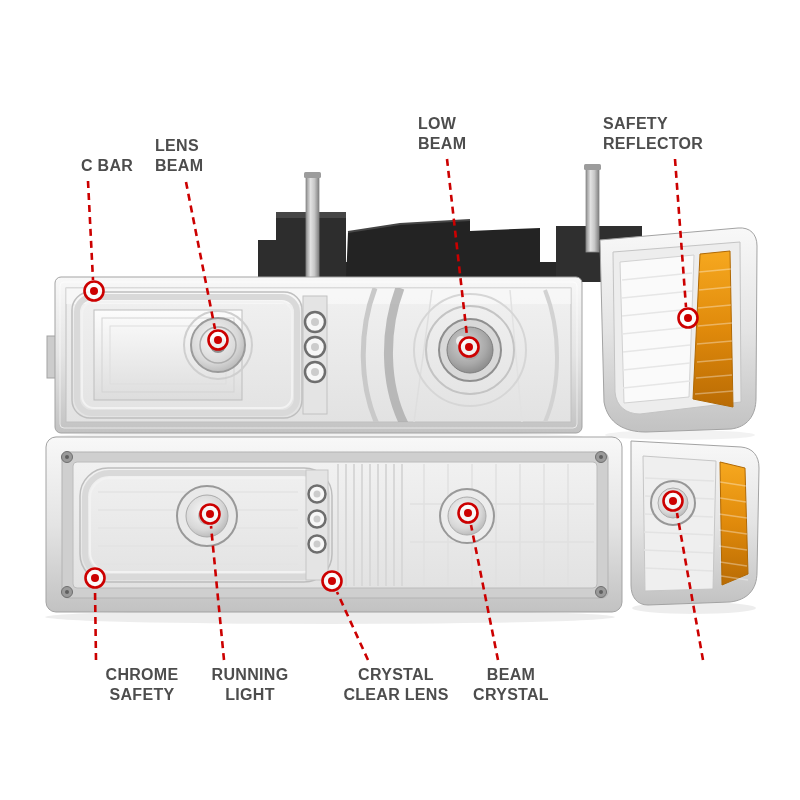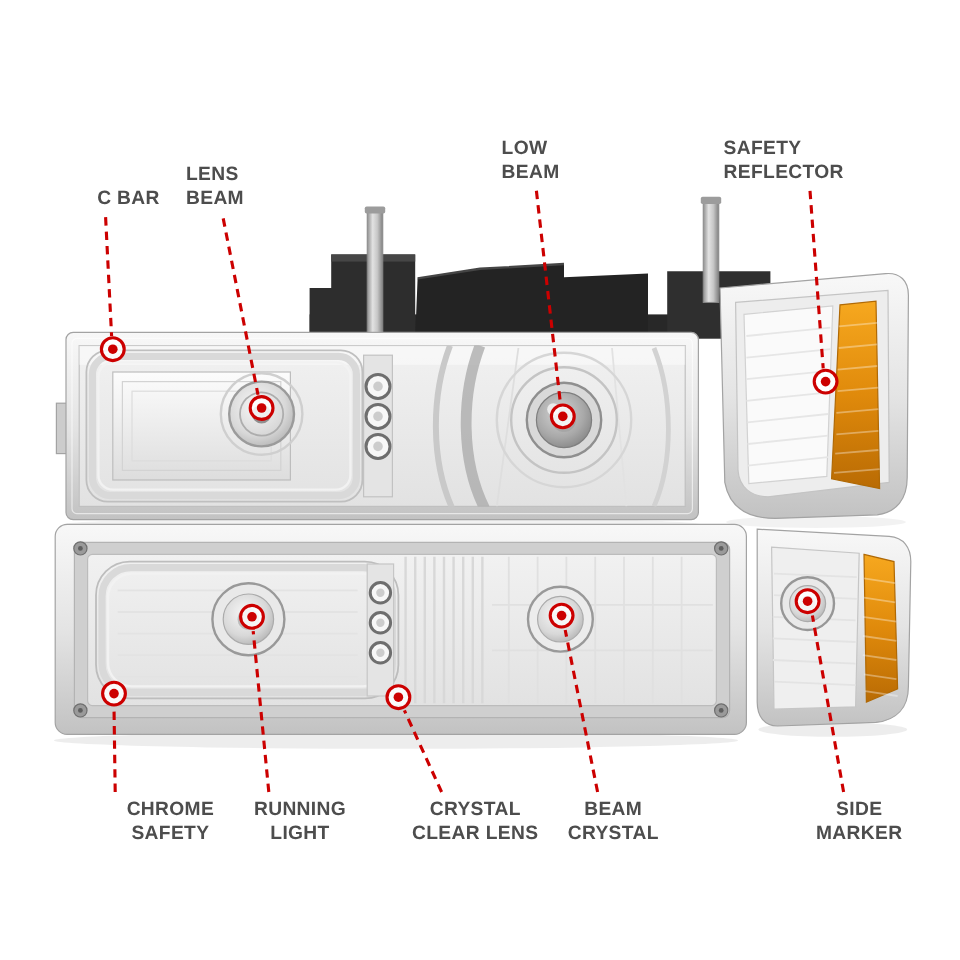--- a/index.html
+++ b/index.html
@@ -349,18 +349,14 @@
       <span class="line">CLEAR LENS</span>
 </div>
 <div class="lbl centered" style="left:250px;top:665px">
   <span class="line">RUNNING</span>
       <span class="line">LIGHT</span>
 </div>
 <div class="lbl centered" style="left:511px;top:665px">
   <span class="line">BEAM</span>
       <span class="line">CRYSTAL</span>
 </div>
-<div class="lbl centered" style="left:716px;top:665px">
-  <span class="line">SIDE</span>
-      <span class="line">MARKER</span>
-</div>
 
 </div>
 
 </body></html>

